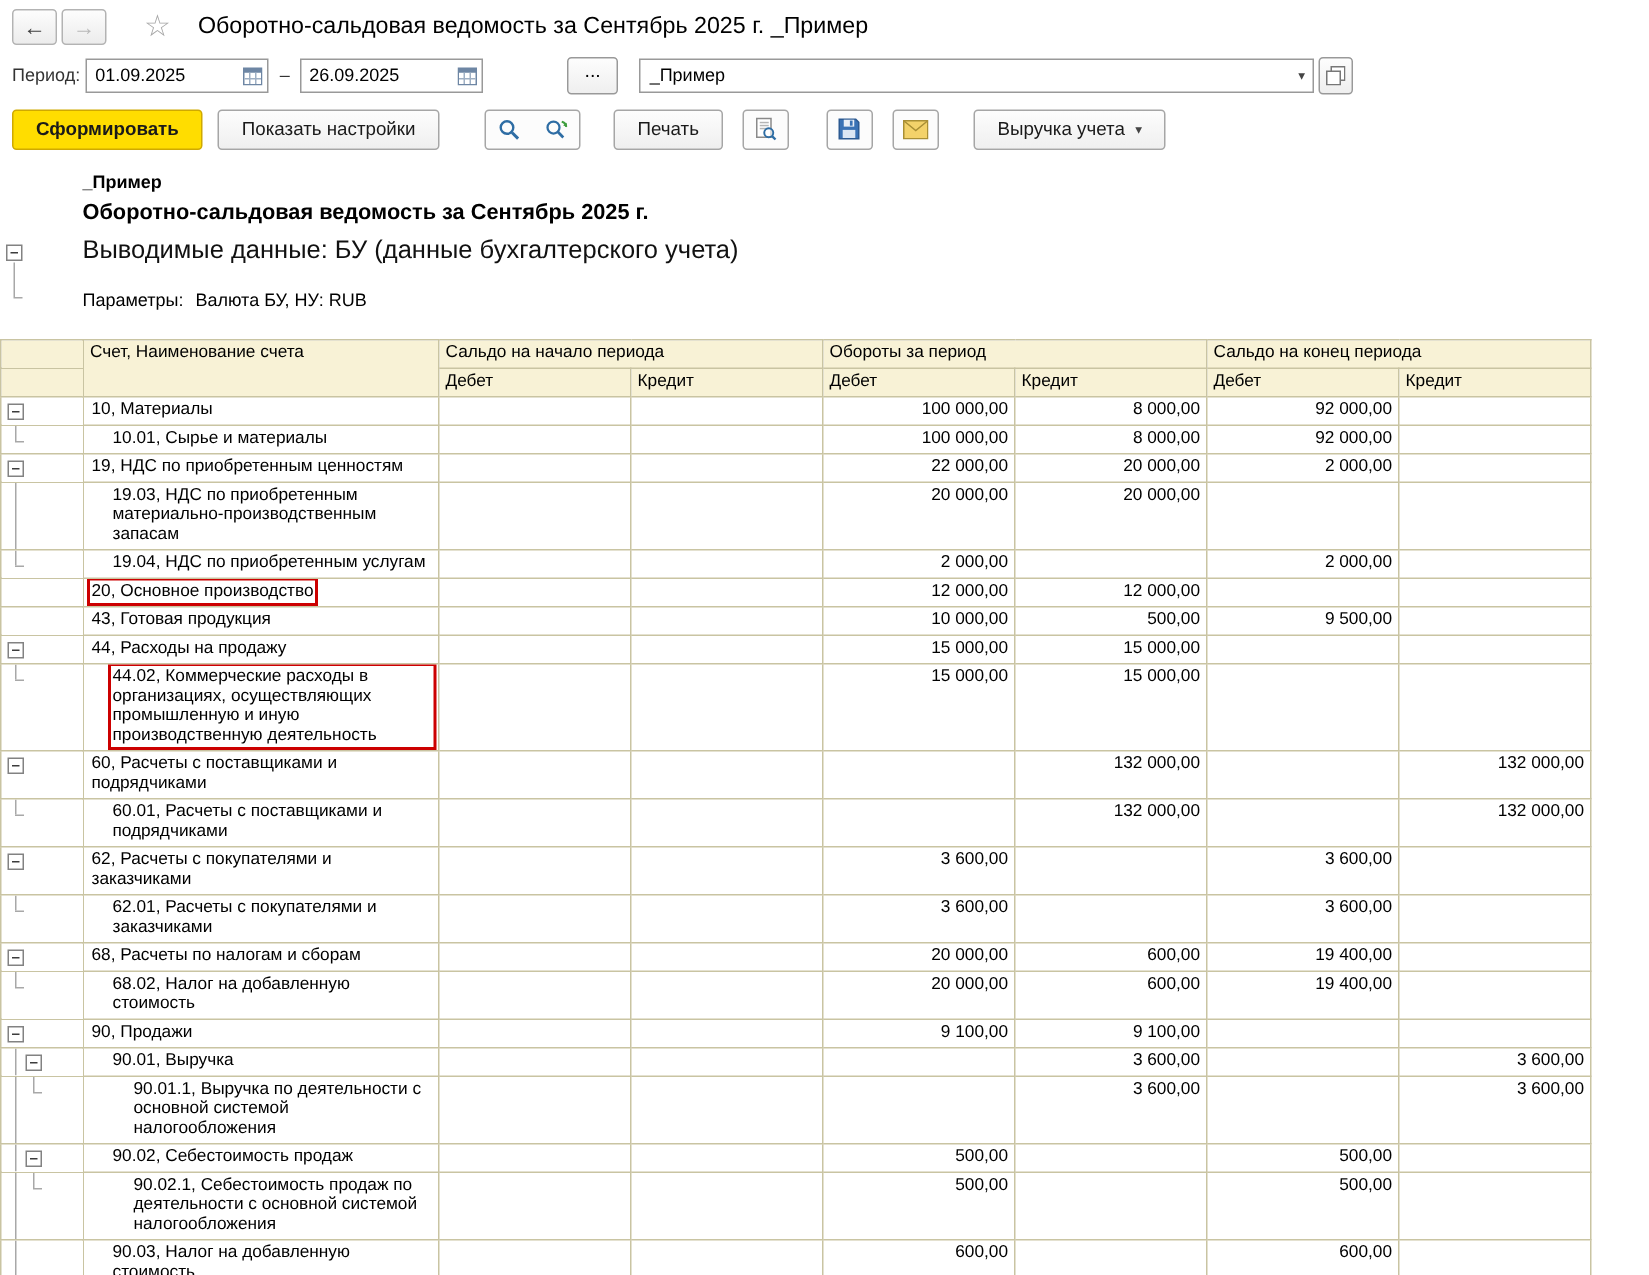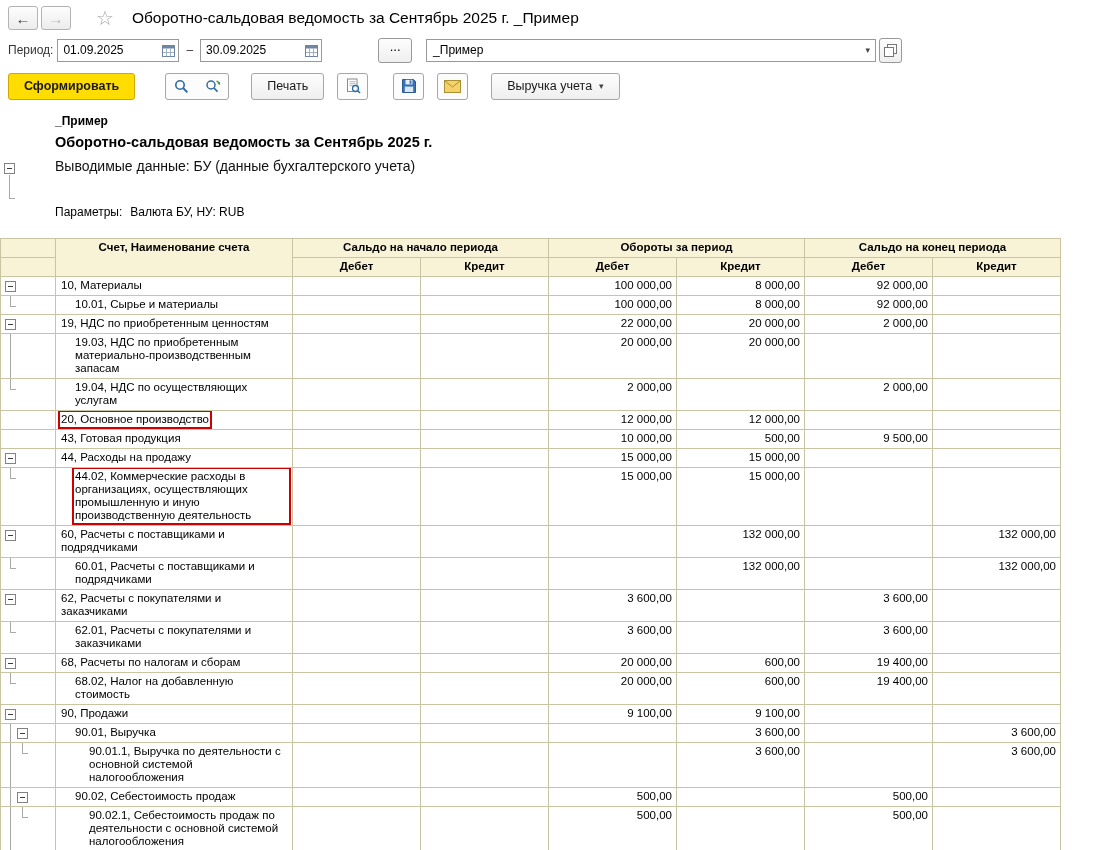--- a/index.html
+++ b/index.html
@@ -53,27 +53,27 @@
   .btn.register { margin-left:23px; display:flex; align-items:center; gap:7px; }
   .btn.register .caret { padding:0; }
 
   
   .report { position:relative; background:#fff; }
   .report-head { display:flex; padding-top:8px; }
   .head-gutter { width:55px; flex:none; position:relative; }
   .head-texts { flex:1; }
   .variant-title { font-size:12px; font-weight:bold; line-height:15px; margin-bottom:4px; }
   .rtitle { font-size:14.5px; font-weight:bold; line-height:19px; margin-bottom:8px; }
-  .note { font-size:14px; line-height:13px; margin-bottom:32px; color:#111; }
+  .note { font-size:17px; line-height:13px; margin-bottom:20px; color:#111; }
   .params { font-size:12px; line-height:15px; margin-bottom:18px; }
   .params .pl { margin-right:8px; }
 
   table.osv { border-collapse:collapse; table-layout:fixed; width:1060px; font-size:11.5px; }
   table.osv th, table.osv td { border:1px solid #c9c4a2; padding:2px 4px 3px; line-height:13px; overflow:hidden; }
-  table.osv thead th { background:#f8f2d6; font-weight:bold; text-align:center; }
+  table.osv thead th { background:#f8f2d6; font-weight:normal; text-align:left; }
   th.acc-h { text-align:left; vertical-align:top; padding-left:5px; }
   td.gut, th.gut { border:none; background:#fff; padding:0; position:relative; }
   td.acc { text-align:left; vertical-align:top; }
   td.acc.ind0 { padding-left:5px;margin-top:24px; }
   td.acc.ind1 { padding-left:19px; }
   td.acc.ind2 { padding-left:33px; }
   td.num { text-align:right; vertical-align:top; }
   .acc-text.hl { outline:2px solid #cc0000; outline-offset:1px; display:inline-block; }
 
   .expander { position:absolute; top:4px; width:11px; height:11px; border:1px solid #828282; background:#fff; z-index:2; cursor:pointer; }
@@ -112,21 +112,21 @@
           <rect x="0.5" y="1.5" width="12" height="11" fill="#fff" stroke="#6e86a4"></rect>
           <rect x="0.5" y="1.5" width="12" height="3" fill="#6e86a4"></rect>
           <line x1="4.5" y1="4.5" x2="4.5" y2="12" stroke="#9fb0c4"></line>
           <line x1="8.5" y1="4.5" x2="8.5" y2="12" stroke="#9fb0c4"></line>
           <line x1="1" y1="8.5" x2="12" y2="8.5" stroke="#9fb0c4"></line>
         </svg>
       </span>
     </div>
     <span class="dash">–</span>
     <div class="datefield">
-      <span class="dateval">30.09.2025</span>
+      <span class="dateval">26.09.2025</span>
       <span class="calbtn">
         <svg width="13" height="13" viewBox="0 0 13 13">
           <rect x="0.5" y="1.5" width="12" height="11" fill="#fff" stroke="#6e86a4"></rect>
           <rect x="0.5" y="1.5" width="12" height="3" fill="#6e86a4"></rect>
           <line x1="4.5" y1="4.5" x2="4.5" y2="12" stroke="#9fb0c4"></line>
           <line x1="8.5" y1="4.5" x2="8.5" y2="12" stroke="#9fb0c4"></line>
           <line x1="1" y1="8.5" x2="12" y2="8.5" stroke="#9fb0c4"></line>
         </svg>
       </span>
     </div>
@@ -138,20 +138,21 @@
     <button class="choosebtn">
       <svg width="13" height="13" viewBox="0 0 13 13">
         <rect x="3.5" y="0.5" width="9" height="9" fill="#fff" stroke="#777"></rect>
         <rect x="0.5" y="3.5" width="9" height="9" fill="#fff" stroke="#777"></rect>
       </svg>
     </button>
   </div>
 
   <div class="toolbar">
     <button class="btn primary">Сформировать</button>
+    <button class="btn settings">Показать настройки</button>
     <div class="btngroup">
       <button>
         <svg width="15" height="15" viewBox="0 0 15 15">
           <circle cx="6" cy="6" r="4.2" stroke="#2e6da4" stroke-width="1.6" fill="none"></circle>
           <line x1="9.3" y1="9.3" x2="13.4" y2="13.4" stroke="#2e6da4" stroke-width="2"></line>
         </svg>
       </button>
       <button>
         <svg width="16" height="15" viewBox="0 0 16 15">
           <circle cx="6" cy="6" r="4" stroke="#2e6da4" stroke-width="1.5" fill="none"></circle>
@@ -286,21 +287,21 @@
             <td class="num">20 000,00</td>
             <td class="num">20 000,00</td>
             <td class="num"></td>
             <td class="num"></td>
           </tr>
           <tr>
             <td class="gut">
               <div class="vline half" style="left: 9px;"></div>
               <div class="htick" style="left: 9px;"></div>
             </td>
-            <td class="acc ind1"><span class="acc-text">19.04, НДС по осуществляющих услугам</span></td>
+            <td class="acc ind1"><span class="acc-text">19.04, НДС по приобретенным услугам</span></td>
             <td class="num"></td>
             <td class="num"></td>
             <td class="num">2 000,00</td>
             <td class="num"></td>
             <td class="num">2 000,00</td>
             <td class="num"></td>
           </tr>
           <tr>
             <td class="gut"></td>
             <td class="acc ind0"><span class="acc-text hl">20, Основное производство</span></td>

